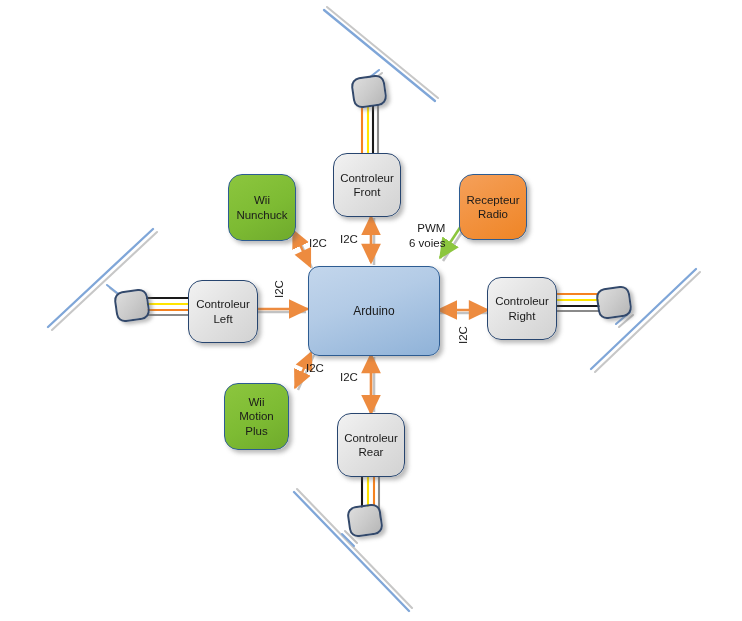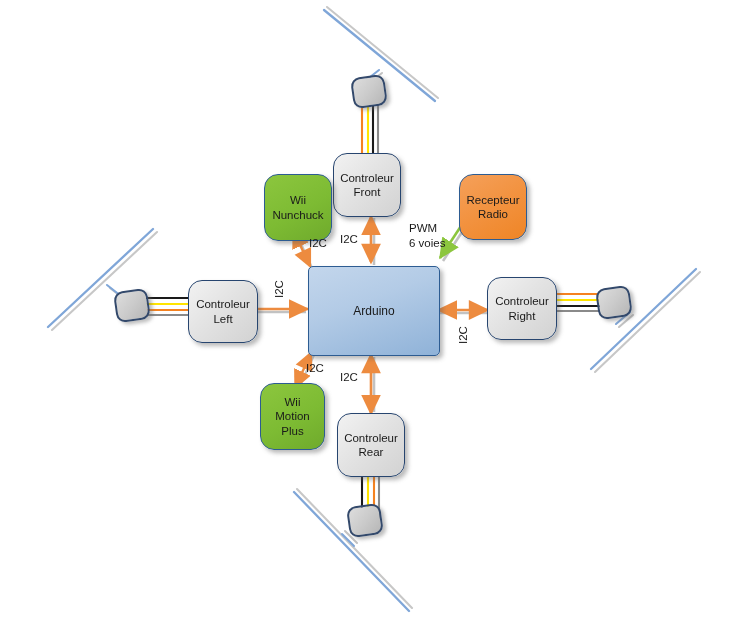--- a/index.html
+++ b/index.html
@@ -38,27 +38,26 @@
     color: #1a1a1a;
     box-shadow: 3px 3px 4px rgba(90,90,90,0.42);
     z-index: 5;
   }
   .node-grey {
     background: linear-gradient(135deg, #f2f2f2 0%, #e3e3e3 45%, #d2d2d2 100%);
   }
   .node-blue {
     background: linear-gradient(160deg, #c3d6ec 0%, #b3cbe6 40%, #8fb2d8 100%);
     border-color: #2d5c92;
-    border-radius: 5px;
+    border-radius: 11px;
     font-size: 12px;
   }
   .node-green {
     background: linear-gradient(150deg, #8cc63e 0%, #7dbb33 55%, #6faa2c 100%);
     border-color: #2d5c92;
-    margin-left: 36px;
   }
   .node-orange {
     background: linear-gradient(150deg, #f5a05a 0%, #f2923f 50%, #ef8526 100%);
     border-color: #2d5c92;
   }
   .label {
     position: absolute;
     font-size: 11.5px;
     color: #1a1a1a;
     white-space: pre;
@@ -212,15 +211,15 @@
   <div class="label" style="left:340px; top:370px;">I2C</div>
 
   <div class="label rot" style="left:272px; top:298px;">I2C</div>
 
   <div class="label rot" style="left:456px; top:344px;">I2C</div>
 
   <div class="label" style="left:309px; top:236px;">I2C</div>
 
   <div class="label" style="left:306px; top:361px;">I2C</div>
 
-  <div class="label" style="left:409px; top:221px; text-align:left;">PWM<br>6 voies</div>
+  <div class="label" style="left:409px; top:221px; text-align:right;">PWM<br>6 voies</div>
 
 </div>
 
 </body></html>

